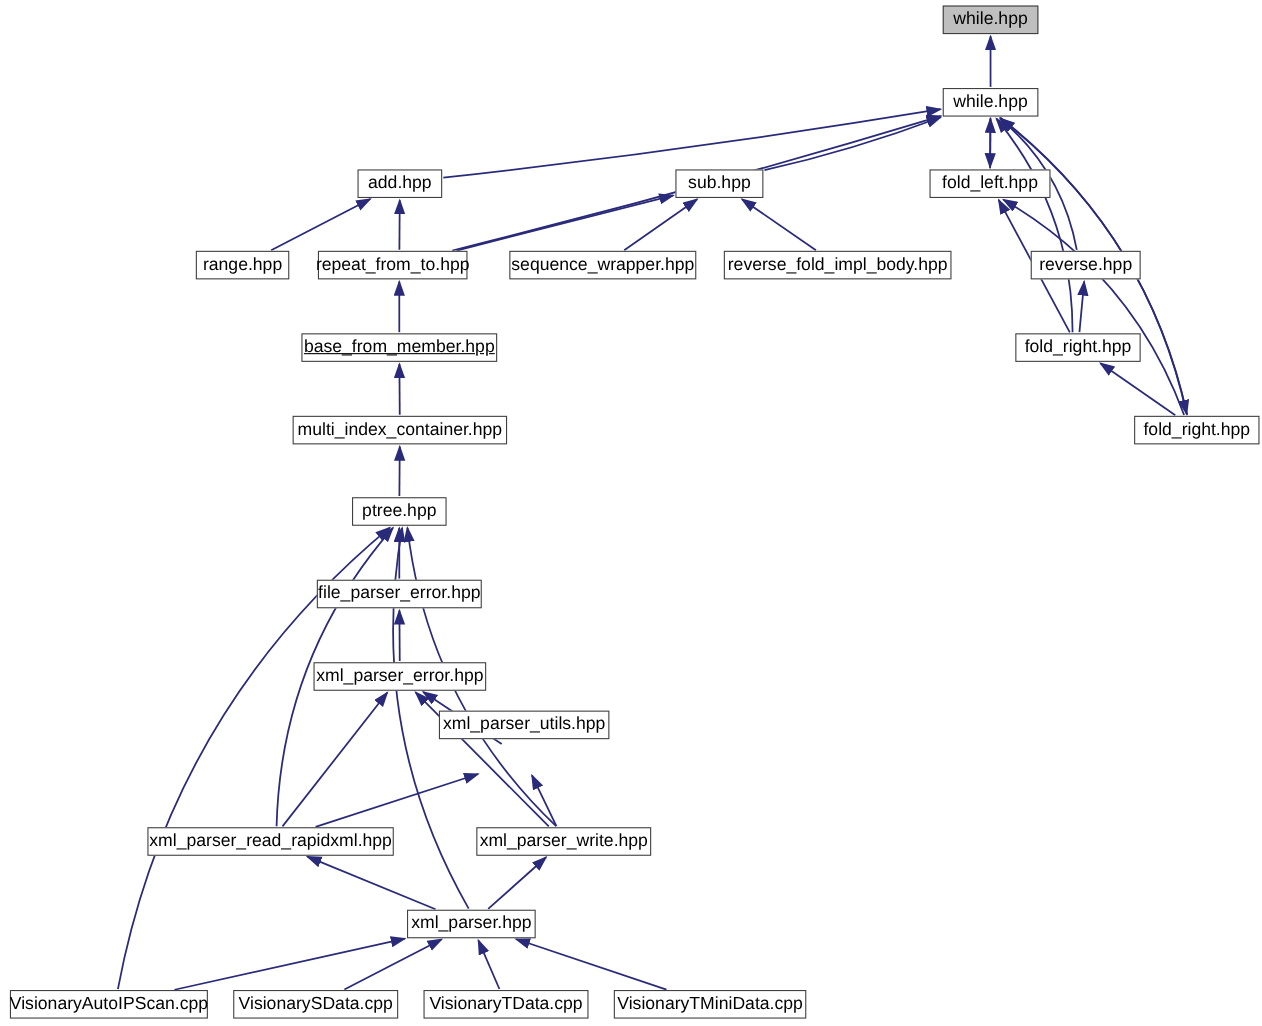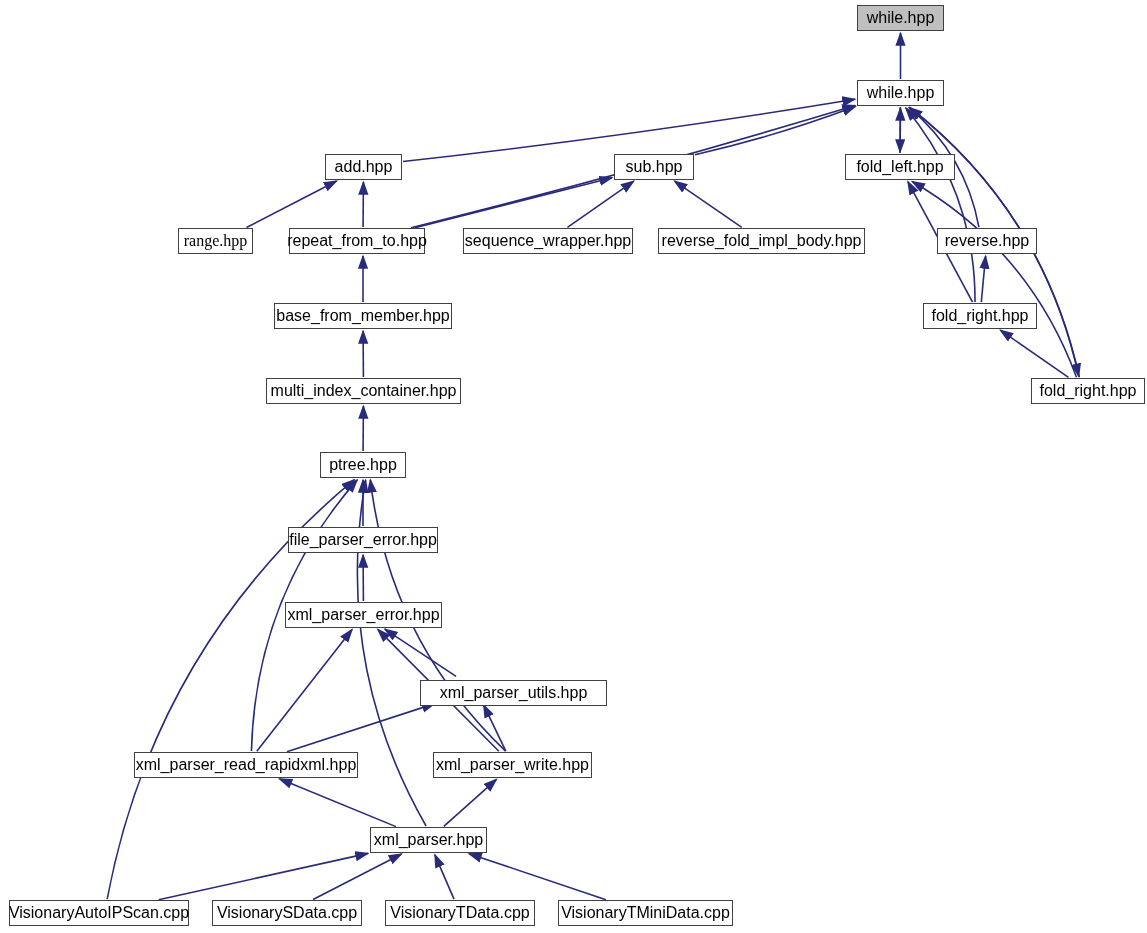--- a/index.html
+++ b/index.html
@@ -116,57 +116,57 @@
       </div>
       <div class="node" style="left: 325px; top: 154px; width: 77px;">
         <span class="node-label">add.hpp</span>
       </div>
       <div class="node" style="left: 614px; top: 154px; width: 80px;">
         <span class="node-label">sub.hpp</span>
       </div>
       <div class="node" style="left: 845px; top: 154px; width: 110px;">
         <span class="node-label">fold_left.hpp</span>
       </div>
-      <div class="node" style="left: 178px; top: 228px; width: 75px; font-family: Liberation Serif, serif;">
+      <div class="node" style="left: 178px; top: 228px; width: 85px;">
         <span class="node-label">range.hpp</span>
       </div>
       <div class="node" style="left: 289px; top: 228px; width: 136px;">
         <span class="node-label">repeat_from_to.hpp</span>
       </div>
       <div class="node" style="left: 658px; top: 228px; width: 207px;">
         <span class="node-label">reverse_fold_impl_body.hpp</span>
       </div>
       <div class="node" style="left: 463px; top: 228px; width: 170px;">
         <span class="node-label">sequence_wrapper.hpp</span>
       </div>
       <div class="node" style="left: 937px; top: 228px; width: 100px;">
         <span class="node-label">reverse.hpp</span>
       </div>
       <div class="node" style="left: 923px; top: 303px; width: 114px;">
         <span class="node-label">fold_right.hpp</span>
       </div>
-      <div class="node" style="left: 274px; top: 303px; width: 178px;">
+      <div class="node" style="left: 274px; top: 303px; width: 178px; text-decoration: underline;">
         <span class="node-label">base_from_member.hpp</span>
       </div>
       <div class="node" style="left: 1031px; top: 378px; width: 114px;">
         <span class="node-label">fold_right.hpp</span>
       </div>
       <div class="node" style="left: 266px; top: 378px; width: 195px;">
         <span class="node-label">multi_index_container.hpp</span>
       </div>
       <div class="node" style="left: 320px; top: 452px; width: 86px;">
         <span class="node-label">ptree.hpp</span>
       </div>
       <div class="node" style="left: 288px; top: 527px; width: 150px;">
         <span class="node-label">file_parser_error.hpp</span>
       </div>
       <div class="node" style="left: 285px; top: 602px; width: 157px;">
         <span class="node-label">xml_parser_error.hpp</span>
       </div>
-      <div class="node" style="left: 399px; top: 680px; width: 187px; margin-left: 21px;">
+      <div class="node" style="left: 399px; top: 646px; width: 155px;">
         <span class="node-label">xml_parser_utils.hpp</span>
       </div>
       <div class="node" style="left: 134px; top: 752px; width: 224px;">
         <span class="node-label">xml_parser_read_rapidxml.hpp</span>
       </div>
       <div class="node" style="left: 433px; top: 752px; width: 159px;">
         <span class="node-label">xml_parser_write.hpp</span>
       </div>
       <div class="node" style="left: 370px; top: 827px; width: 117px;">
         <span class="node-label">xml_parser.hpp</span>

